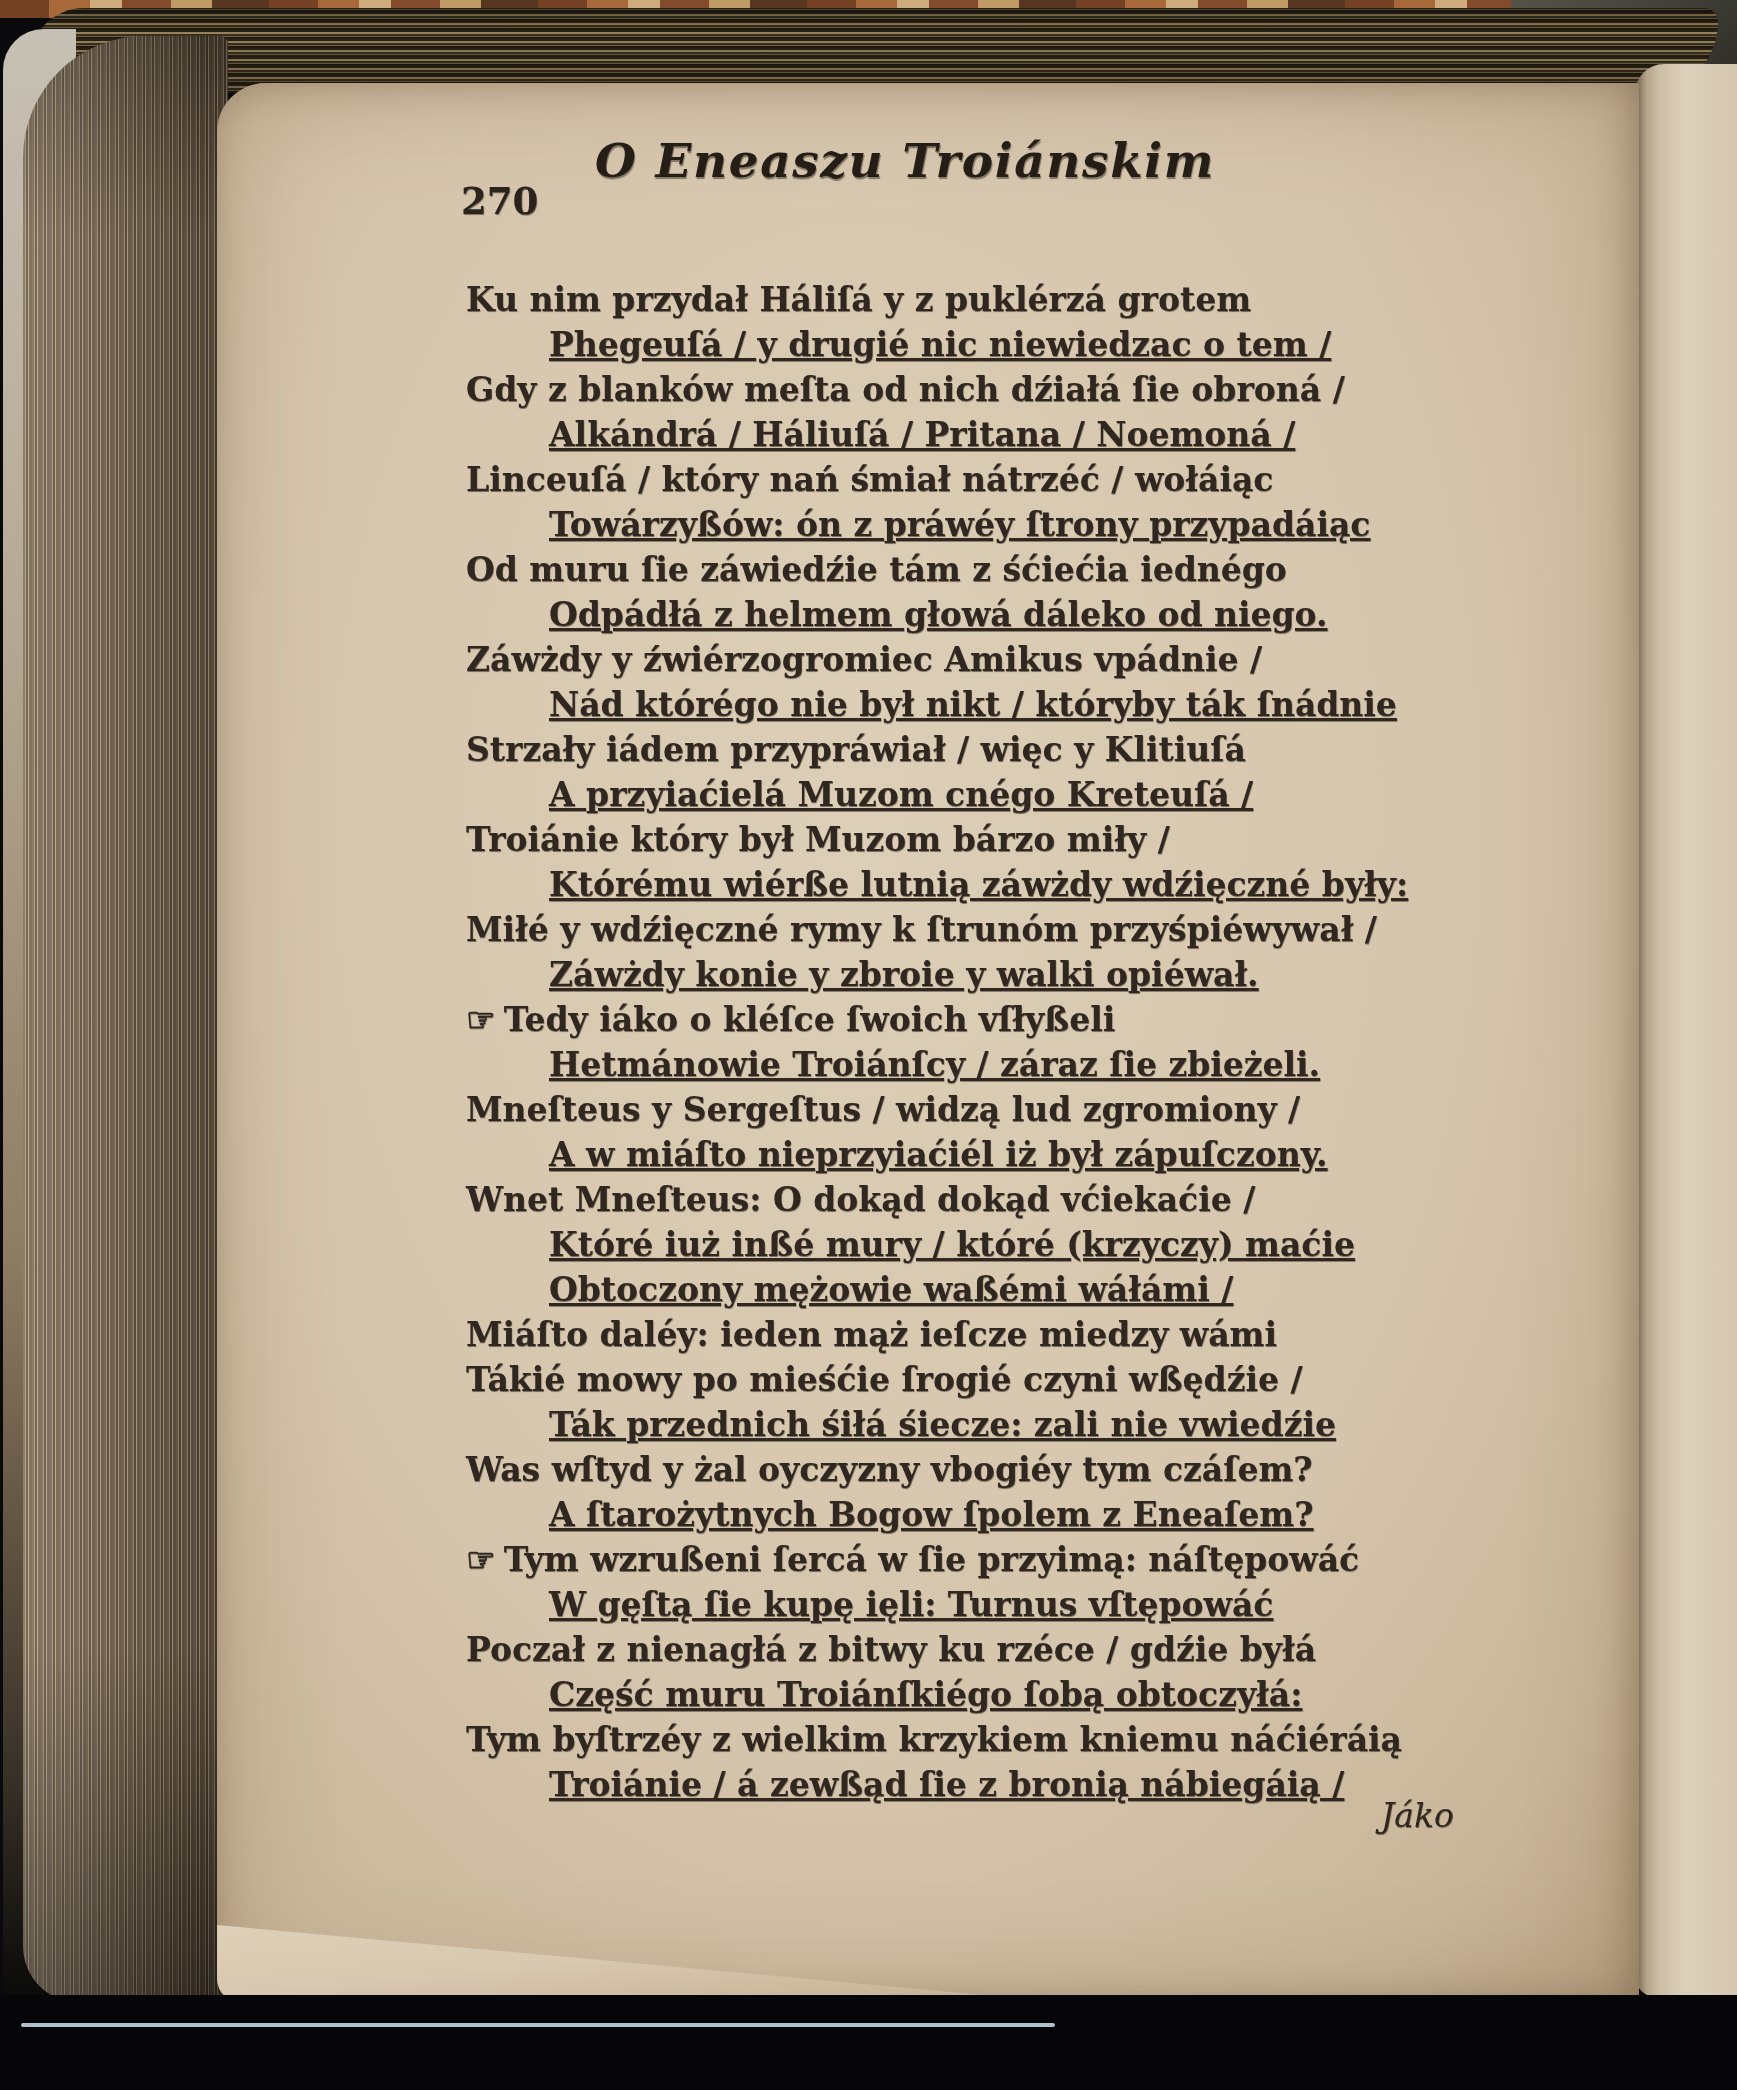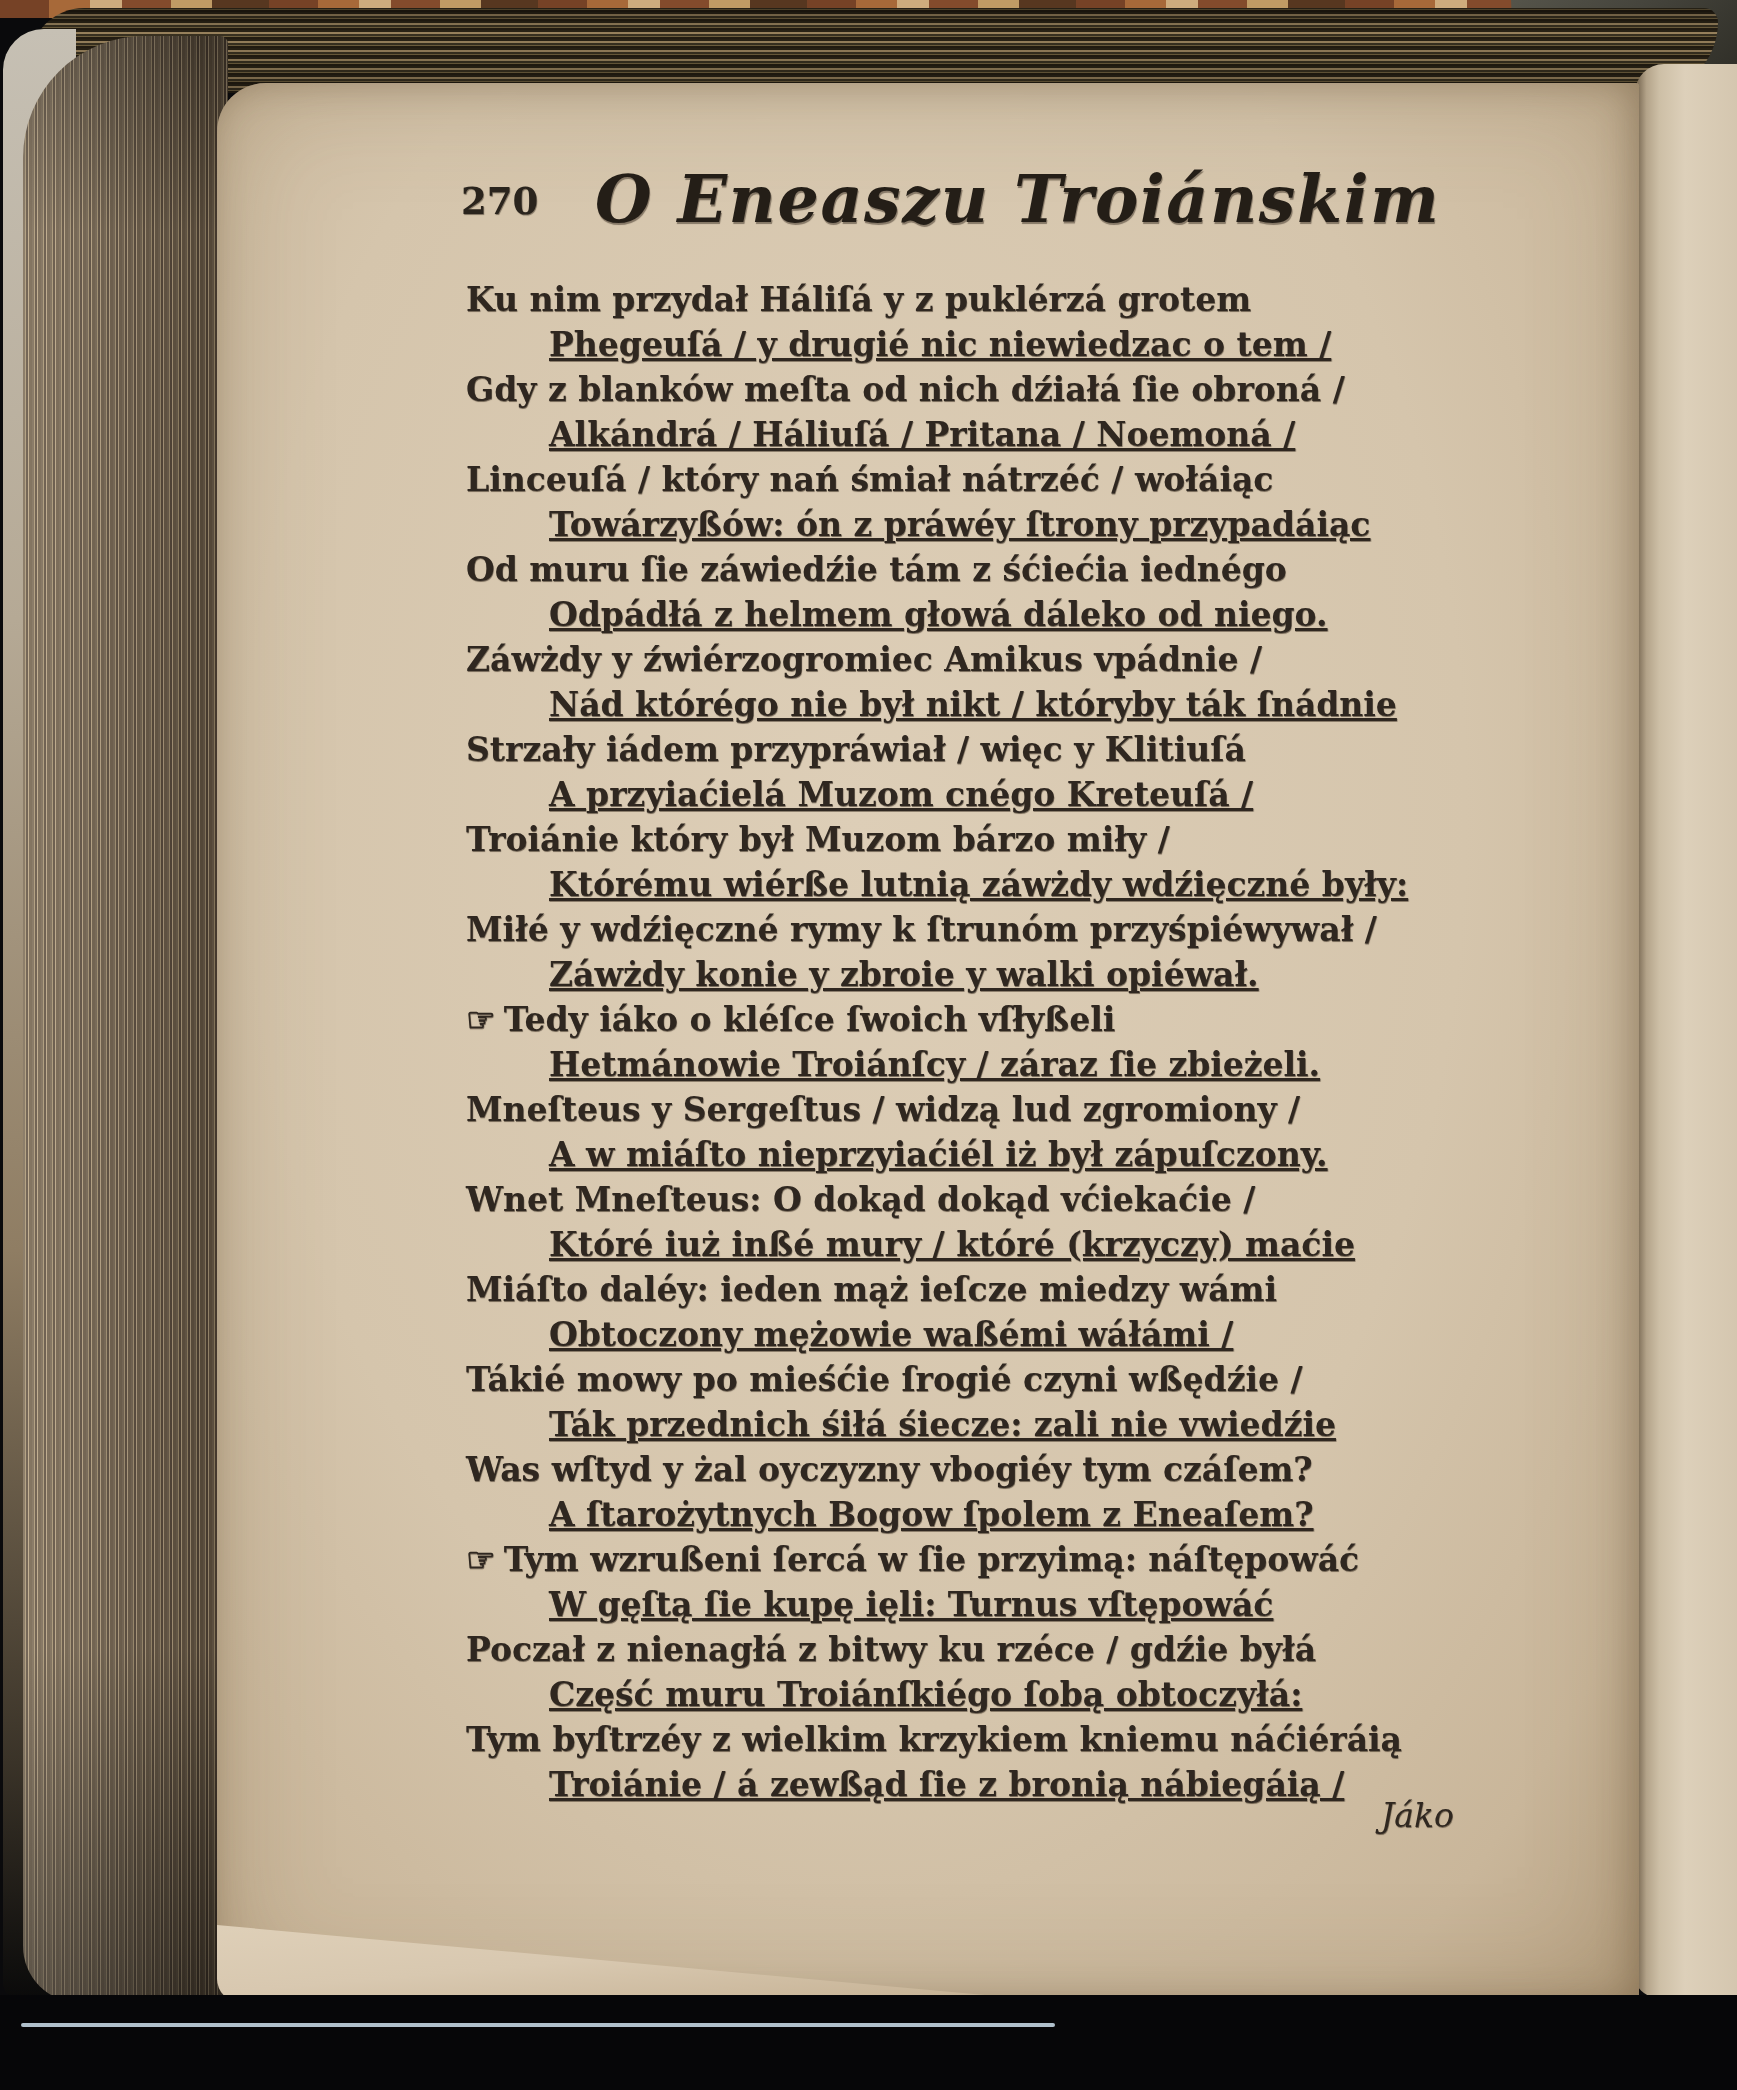--- a/index.html
+++ b/index.html
@@ -64,24 +64,23 @@
     background:linear-gradient(175deg,#e3d5be 0%,#d8c8b0 60%,#c4b092 100%);
     border-radius:0 0 8.1px 24.4px;
   }
   .pagenum{
     position:absolute;left:244px;top:96px;
     font-size:37px;font-weight:bold;color:#2a241d;
     text-shadow:0.8px 0.8px 0.8px rgba(40,30,20,.5);
   }
   .title{
     position:absolute;left:378px;top:50px;
-    font-size:65px;font-weight:bold;letter-spacing:1.6px;color:#241e17;
+    font-size:47px;font-weight:bold;letter-spacing:1.6px;color:#241e17;
     text-shadow:0.8px 1.6px 0.8px rgba(35,25,15,.45);
     font-style:italic;
-    margin-top:28px;
   }
   .lines{position:absolute;left:0;top:194px;width:1226px;}
   .line{
     height:45px;line-height:45px;padding-left:249px;
     font-size:33px;font-weight:bold;color:#2f2720;white-space:nowrap;
     text-shadow:0.5px 0.8px 0.7px rgba(40,30,18,.55);
   }
   .line.indent{padding-left:332px;text-decoration:underline;}
   .manicule{font-weight:bold;margin-right:8.1px;}
   .catchword{
@@ -127,22 +126,22 @@
         <div class="line"><span>Troiánie który był Muzom bárzo miły /</span></div>
         <div class="line indent"><span>Którému wiérße lutnią záwżdy wdźięczné były:</span></div>
         <div class="line"><span>Miłé y wdźięczné rymy k ſtrunóm przyśpiéwywał /</span></div>
         <div class="line indent"><span>Záwżdy konie y zbroie y walki opiéwał.</span></div>
         <div class="line"><span class="manicule">☞</span><span>Tedy iáko o kléſce ſwoich vſłyßeli</span></div>
         <div class="line indent"><span>Hetmánowie Troiánſcy / záraz ſie zbieżeli.</span></div>
         <div class="line"><span>Mneſteus y Sergeſtus / widzą lud zgromiony /</span></div>
         <div class="line indent"><span>A w miáſto nieprzyiaćiél iż był zápuſczony.</span></div>
         <div class="line"><span>Wnet Mneſteus: O dokąd dokąd vćiekaćie /</span></div>
         <div class="line indent"><span>Któré iuż inßé mury / któré (krzyczy) maćie</span></div>
+        <div class="line indent"><span>Obtoczony mężowie waßémi wáłámi /</span></div>
         <div class="line"><span>Miáſto daléy: ieden mąż ieſcze miedzy wámi</span></div>
-        <div class="line indent"><span>Obtoczony mężowie waßémi wáłámi /</span></div>
         <div class="line"><span>Tákié mowy po mieśćie ſrogié czyni wßędźie /</span></div>
         <div class="line indent"><span>Ták przednich śiłá śiecze: zali nie vwiedźie</span></div>
         <div class="line"><span>Was wſtyd y żal oyczyzny vbogiéy tym czáſem?</span></div>
         <div class="line indent"><span>A ſtarożytnych Bogow ſpolem z Eneaſem?</span></div>
         <div class="line"><span class="manicule">☞</span><span>Tym wzrußeni ſercá w ſie przyimą: náſtępowáć</span></div>
         <div class="line indent"><span>W gęſtą ſie kupę ięli: Turnus vſtępowáć</span></div>
         <div class="line"><span>Poczał z nienagłá z bitwy ku rzéce / gdźie byłá</span></div>
         <div class="line indent"><span>Część muru Troiánſkiégo ſobą obtoczyłá:</span></div>
         <div class="line"><span>Tym byſtrzéy z wielkim krzykiem kniemu náćiéráią</span></div>
         <div class="line indent"><span>Troiánie / á zewßąd ſie z bronią nábiegáią /</span></div>

